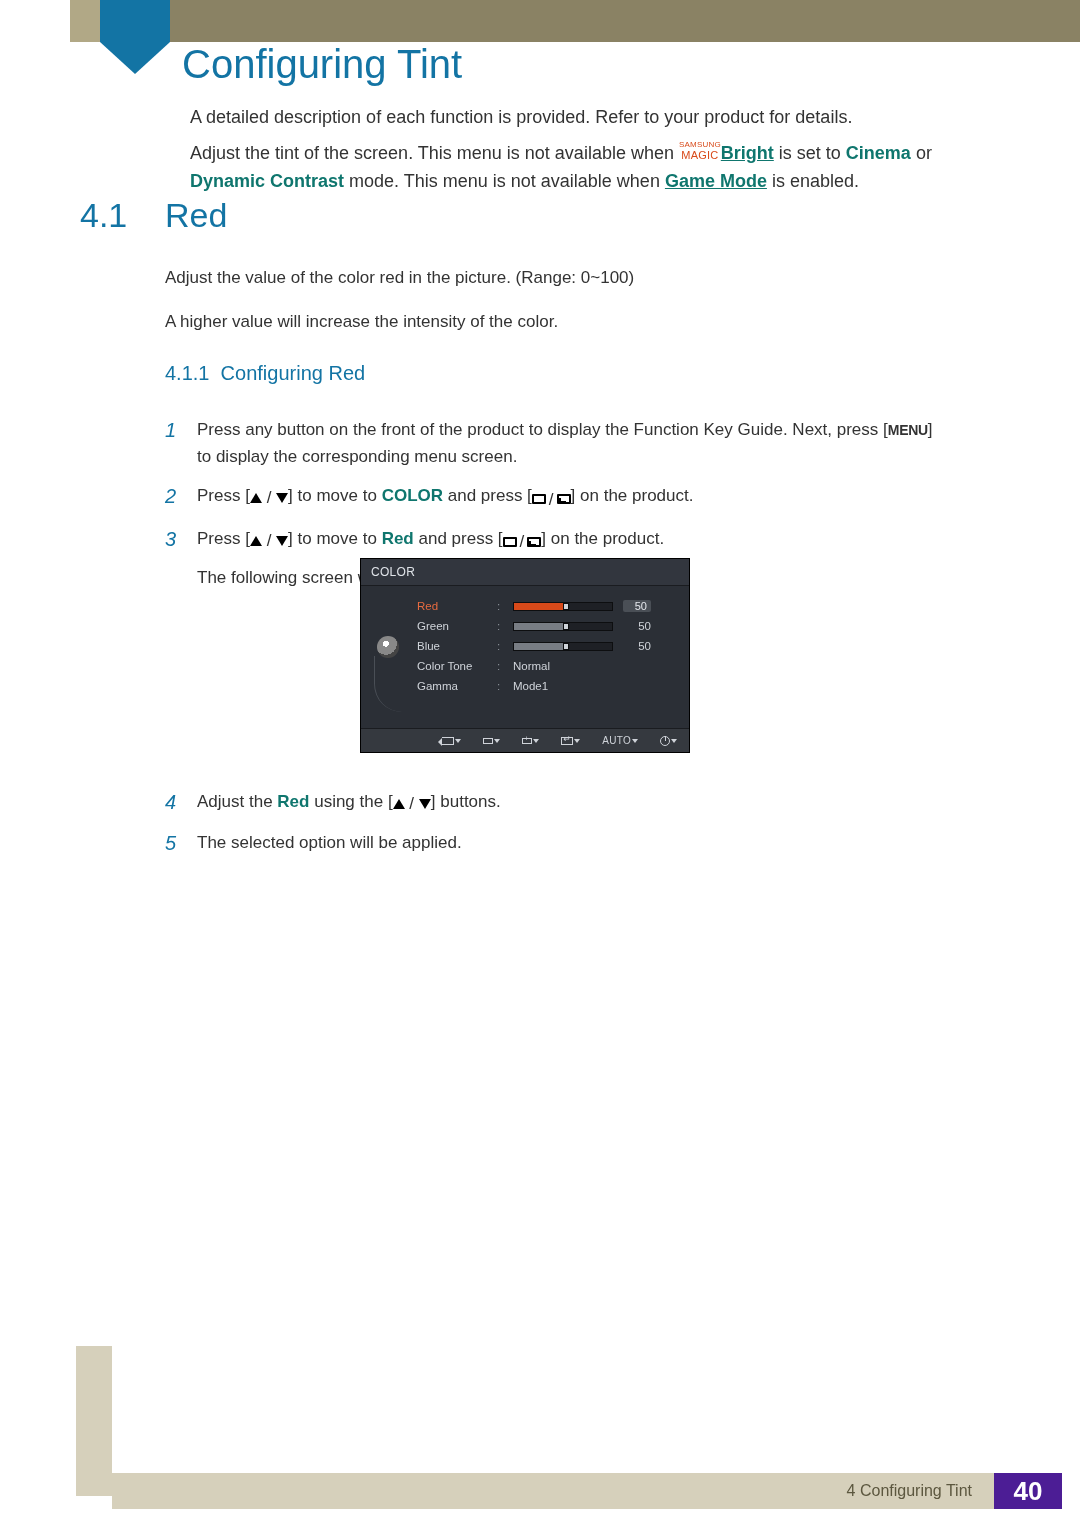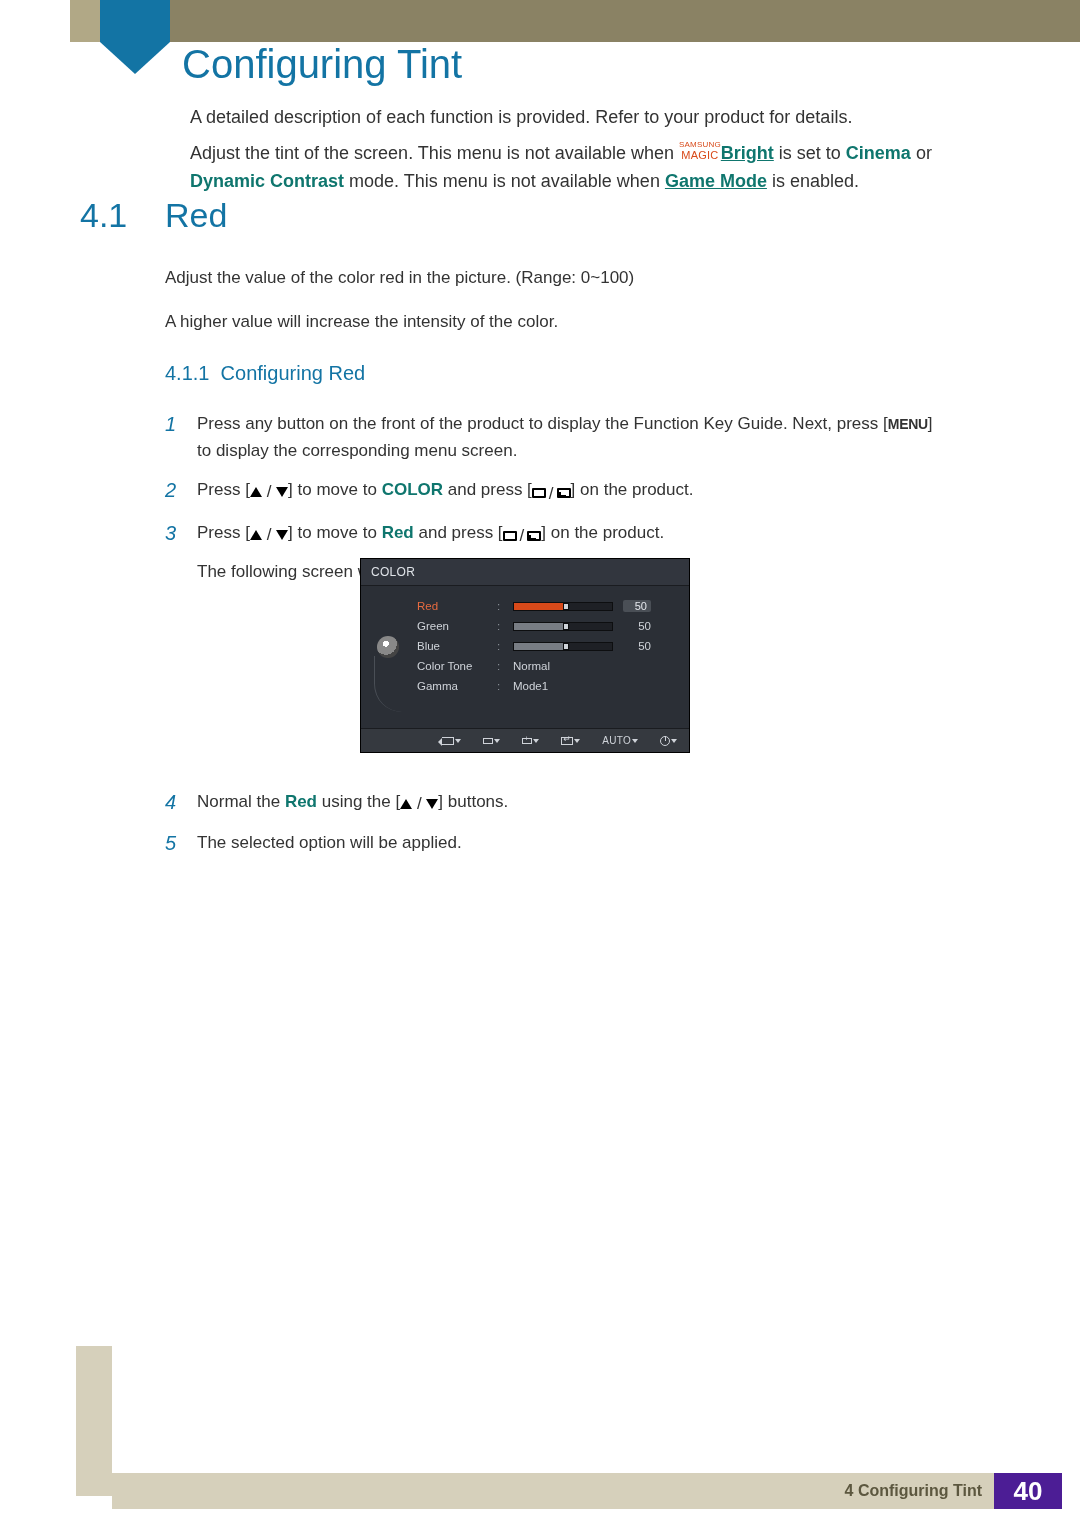--- a/index.html
+++ b/index.html
@@ -21,21 +21,21 @@
   .magic .top { display:block; font-size:8px; }
   .magic .bot { display:block; font-size:11px;text-align:center; }
 
   .sec-num { position: absolute; left: 80px; font-size: 34px; color: #1374a4; font-weight: 500; }
   .sec-num.sec41 { top: 196px; }
   .sec-title { position: absolute; top: 196px; left: 165px; font-size: 34px; color: #1374a4; font-weight: 500; }
 
   .sec-body { position: absolute; top: 265px; left: 165px; width: 785px; font-size: 17px; color: #333; line-height: 1.5; }
   .sec-body p { margin-bottom: 18px; }
 
-  .subhead { color: #1374a4; font-size: 20px; font-weight: 500; margin-top: 24px; margin-bottom: 22px; }
+  .subhead { color: #1374a4; font-size: 20px; font-weight: 500; margin-top: 24px; margin-bottom: 28px; }
 
   ol.steps { list-style: none; padding: 0; margin: 0; }
   ol.steps li { position: relative; padding-left: 32px; margin-bottom: 12px; font-size: 17px; line-height: 1.6; }
   ol.steps .num { position: absolute; left: 0; top: -2px; color: #1374a4; font-size: 20px; font-style: italic; }
   .icon-updown { display:inline-block; vertical-align: -2px; }
   .tri-up { display:inline-block; width:0; height:0; border-left:6px solid transparent; border-right:6px solid transparent; border-bottom:10px solid #000; }
   .tri-dn { display:inline-block; width:0; height:0; border-left:6px solid transparent; border-right:6px solid transparent; border-top:10px solid #000; }
   .menu-btn { font-family: Arial; font-weight: 900; font-size: 14px; letter-spacing: -0.3px; }
   .src-enter { display:inline-flex; align-items:center; gap:3px; vertical-align:-3px; }
   .src-box { display:inline-block; width:14px; height:10px; border:2px solid #000; border-radius:1px; }
@@ -74,21 +74,21 @@
   .mini-plus::after{content:"+";position:absolute;top:-4px;left:1px;font-size:8px;color:#cfd3d9;}
   .mini-back{width:12px;height:8px;border:1.3px solid #cfd3d9;border-left:none;display:inline-block;position:relative;}
   .mini-back::before{content:"";position:absolute;left:-4px;top:0;width:0;height:0;border-top:4px solid transparent;border-bottom:4px solid transparent;border-right:4px solid #cfd3d9;}
   .mini-enter{width:12px;height:8px;border:1.3px solid #cfd3d9;display:inline-block;position:relative;}
   .mini-enter::after{content:"↵";position:absolute;top:-3px;left:1px;font-size:9px;color:#cfd3d9;}
   .mini-auto{font-size:8px;letter-spacing:0.3px;}
 
   
   .left-rail { position: absolute; left: 76px; top: 1346px; width: 36px; height: 150px; background: #d6d0bb; }
   .footer-bar { position: absolute; left: 112px; bottom: 18px; right: 18px; height: 36px; background: #d6d0bb; display:flex; justify-content:flex-end; align-items:center; }
-  .footer-text { color: #5c573f; font-weight: 700; font-size: 16px; padding-right: 12px; }
+  .footer-text { color: #5c573f; font-weight: 400; font-size: 16px; padding-right: 22px; }
   .page-num { background: #4c1d95; color: #fff; width: 68px; height: 36px; display:flex; align-items:center; justify-content:center; font-size: 26px; font-weight: 700; }
 </style>
 </head>
 <body>
 
 <div class="page">
   <div class="top-bar"></div>
   <div class="top-left-slice"></div>
   <div class="top-left-slice2"></div>
   <div class="top-left-accent"></div>
@@ -203,21 +203,21 @@
             <span class="mini-btn-icon mini-power"></span>
             <span class="mini-dn"></span>
           </span>
       </div>
     </div>
   </div>
 
   <div style="position:absolute; top:788px; left:165px; width:785px;">
     <ol class="steps" start="4">
       <li><span class="num">4</span>
-        <span>Normal the </span><span class="emph-red bold">Red</span><span> using the [</span><span class="icon-updown"><span class="tri-up"></span> / <span class="tri-dn"></span></span><span>] buttons.</span>
+        <span>Adjust the </span><span class="emph-red bold">Red</span><span> using the [</span><span class="icon-updown"><span class="tri-up"></span> / <span class="tri-dn"></span></span><span>] buttons.</span>
       </li>
       <li><span class="num">5</span>
         <span>The selected option will be applied.</span>
       </li>
     </ol>
   </div>
 
   <div class="left-rail"></div>
   <div class="footer-bar">
     <span class="footer-text">4 Configuring Tint</span>

